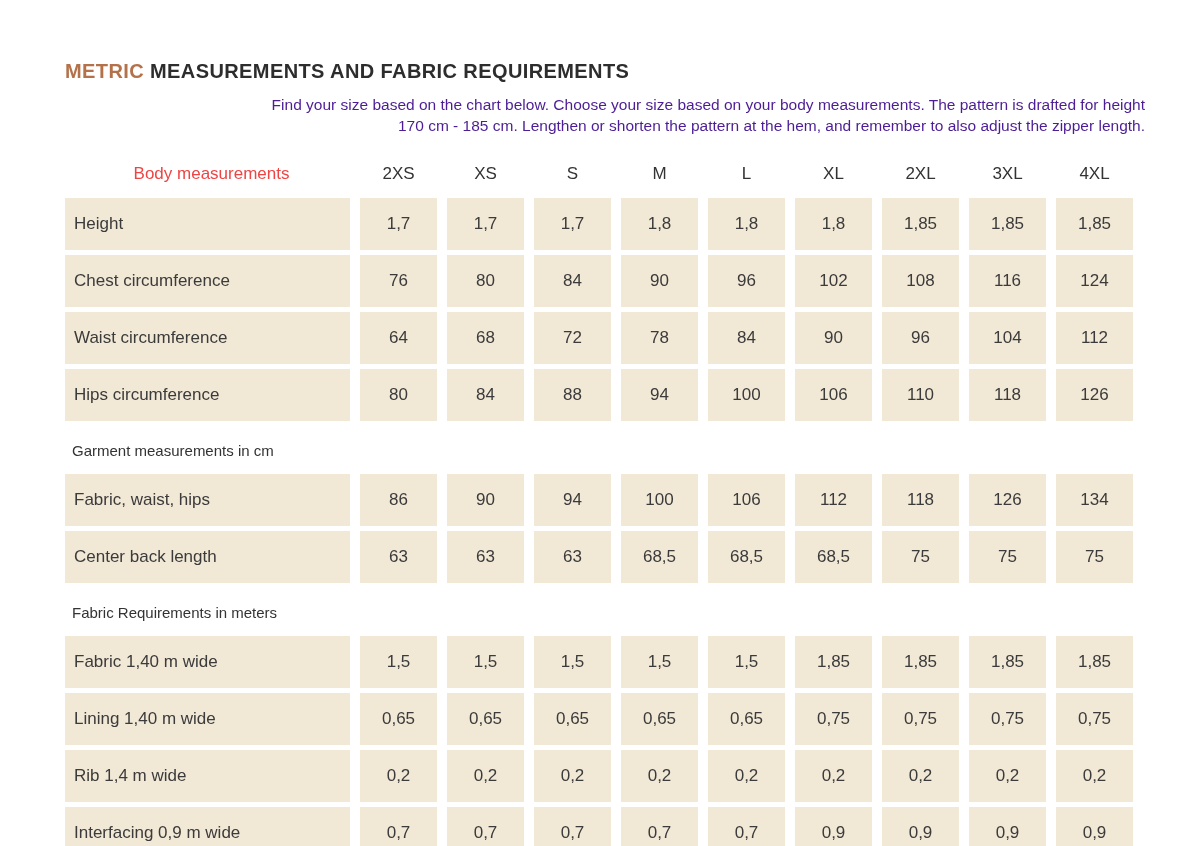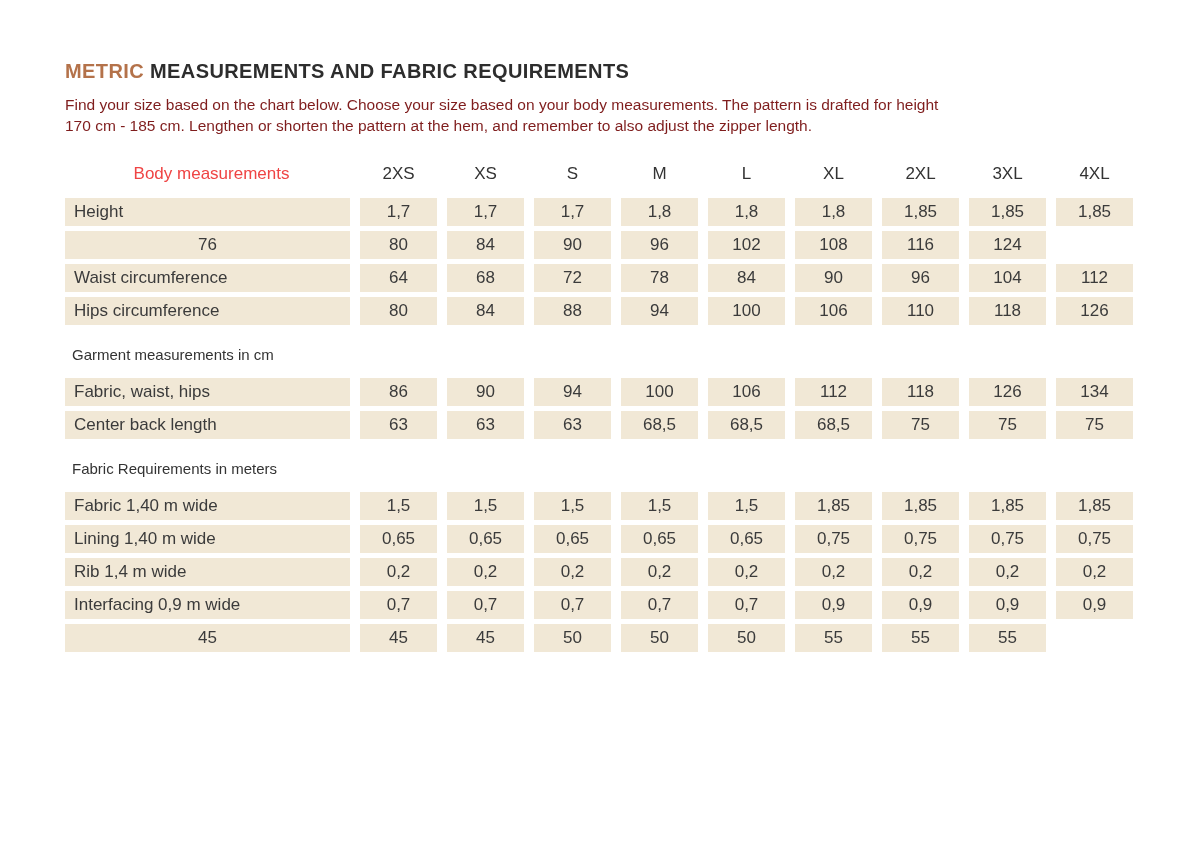--- a/index.html
+++ b/index.html
@@ -20,28 +20,29 @@
     font-weight: 600;
     letter-spacing: 0.4px;
     color: #2d2d2d;
     margin-bottom: 11px;
     white-space: nowrap;
   }
   .title .accent { color: var(--accent, #b4724a); }
   .subtitle {
     font-size: 15.5px;
     line-height: 21px;
-    color: #7f1d1d;
+    color: #4c1d95;
     margin-bottom: 20px;
+    text-align: right;
   }
   .row {
     display: grid;
     grid-template-columns: 285px repeat(9, 77px);
     column-gap: 10px;
-    height: 28px;
+    height: 52px;
     margin-bottom: 5px;
   }
   .header-row {
     height: 36px;
     margin-bottom: 6px;
     align-items: center;
   }
   .label-head {
     font-size: 17px;
     padding-left: 8px;
@@ -110,20 +111,21 @@
         <div class="value-cell">1,7</div>
         <div class="value-cell">1,7</div>
         <div class="value-cell">1,8</div>
         <div class="value-cell">1,8</div>
         <div class="value-cell">1,8</div>
         <div class="value-cell">1,85</div>
         <div class="value-cell">1,85</div>
         <div class="value-cell">1,85</div>
       </div>
       <div class="row">
+        <div class="label-cell">Chest circumference</div>
         <div class="value-cell">76</div>
         <div class="value-cell">80</div>
         <div class="value-cell">84</div>
         <div class="value-cell">90</div>
         <div class="value-cell">96</div>
         <div class="value-cell">102</div>
         <div class="value-cell">108</div>
         <div class="value-cell">116</div>
         <div class="value-cell">124</div>
       </div>

